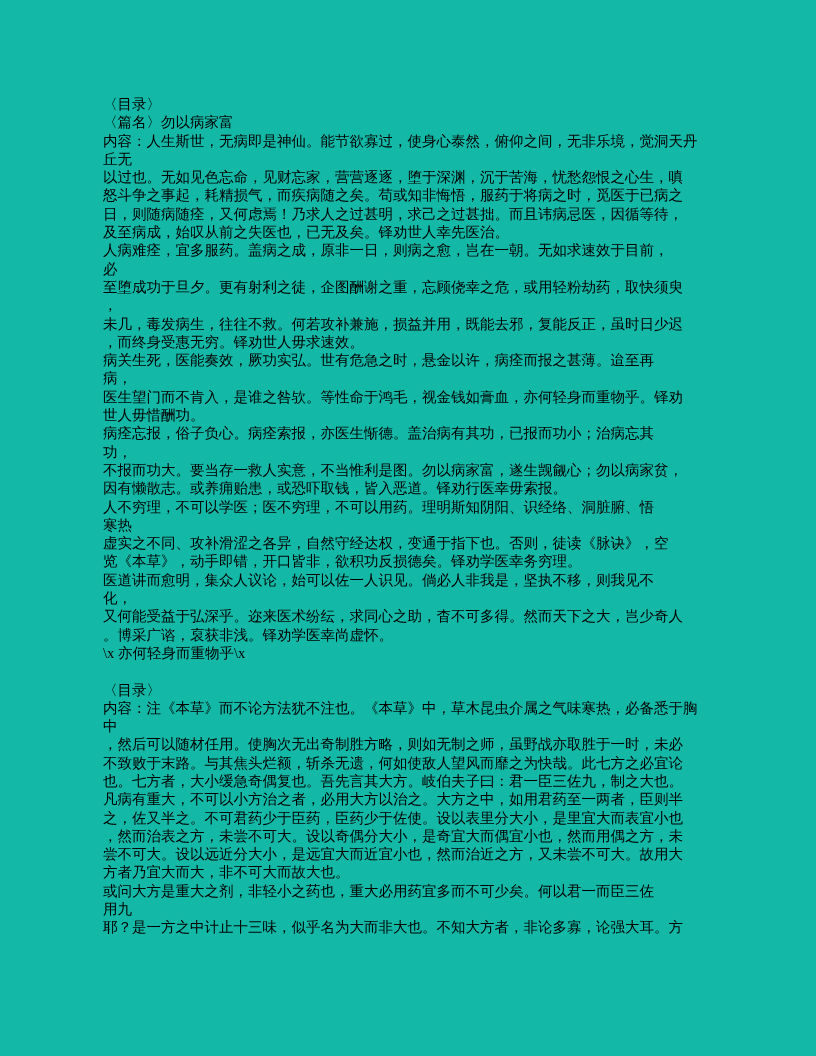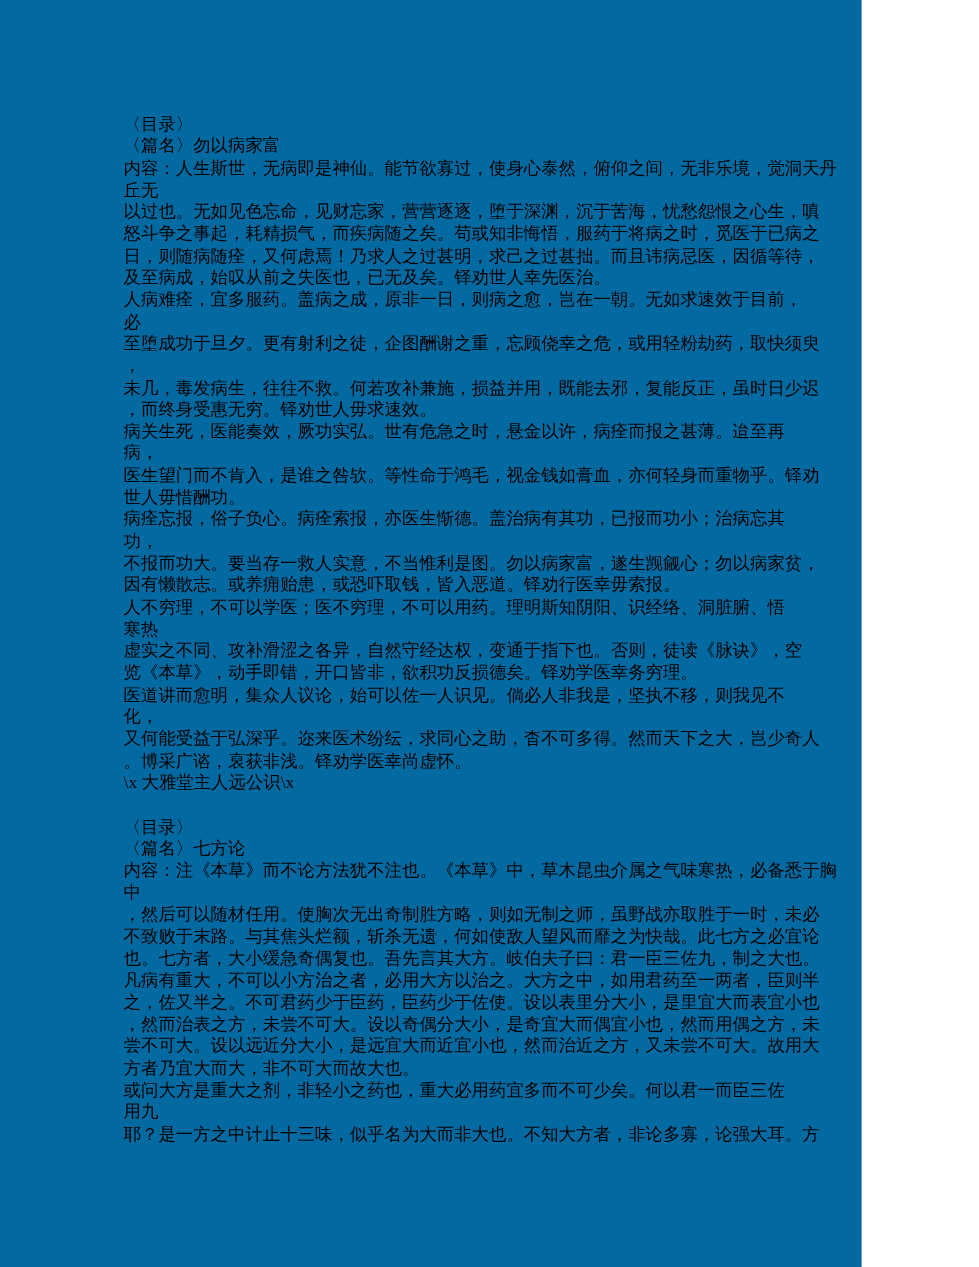--- a/index.html
+++ b/index.html
@@ -2,23 +2,23 @@
 <html><head>
 <meta charset="utf-8">
 <style>
   html, body {
     margin: 0;
     padding: 0;
     background: #ffffff;
   }
   .page {
     position: relative;
-    width: 718px;
+    width: 816px;
     height: 1056px;
-    background: #0369a1;
+    background: #14b8a6;
     box-sizing: border-box;
     padding: 95px 41px 0 103px;
     overflow: hidden;
     font-family: "Liberation Serif", serif;
     font-size: 14.5px;
     line-height: 18.3px;
     color: #000000;
   }
   .line {
     white-space: pre;
@@ -59,28 +59,27 @@
 不报而功大。要当存一救人实意，不当惟利是图。勿以病家富，遂生觊觎心；勿以病家贫，
 因有懒散志。或养痈贻患，或恐吓取钱，皆入恶道。铎劝行医幸毋索报。
 人不穷理，不可以学医；医不穷理，不可以用药。理明斯知阴阳、识经络、洞脏腑、悟
 寒热
 虚实之不同、攻补滑涩之各异，自然守经达权，变通于指下也。否则，徒读《脉诀》，空
 览《本草》，动手即错，开口皆非，欲积功反损德矣。铎劝学医幸务穷理。
 医道讲而愈明，集众人议论，始可以佐一人识见。倘必人非我是，坚执不移，则我见不
 化，
 又何能受益于弘深乎。迩来医术纷纭，求同心之助，杳不可多得。然而天下之大，岂少奇人
 。博采广谘，裒获非浅。铎劝学医幸尚虚怀。</div>
-    <div class="line">\x 大雅堂主人远公识\x</div>
+    <div class="line">\x 亦何轻身而重物乎\x</div>
   </section>
 
   <div class="section-gap"></div>
 
   <section>
     <div class="line">〈目录〉</div>
-    <div class="line">〈篇名〉七方论</div>
     <div class="body-text">内容：注《本草》而不论方法犹不注也。《本草》中，草木昆虫介属之气味寒热，必备悉于胸
 中
 ，然后可以随材任用。使胸次无出奇制胜方略，则如无制之师，虽野战亦取胜于一时，未必
 不致败于末路。与其焦头烂额，斩杀无遗，何如使敌人望风而靡之为快哉。此七方之必宜论
 也。七方者，大小缓急奇偶复也。吾先言其大方。岐伯夫子曰：君一臣三佐九，制之大也。
 凡病有重大，不可以小方治之者，必用大方以治之。大方之中，如用君药至一两者，臣则半
 之，佐又半之。不可君药少于臣药，臣药少于佐使。设以表里分大小，是里宜大而表宜小也
 ，然而治表之方，未尝不可大。设以奇偶分大小，是奇宜大而偶宜小也，然而用偶之方，未
 尝不可大。设以远近分大小，是远宜大而近宜小也，然而治近之方，又未尝不可大。故用大
 方者乃宜大而大，非不可大而故大也。

